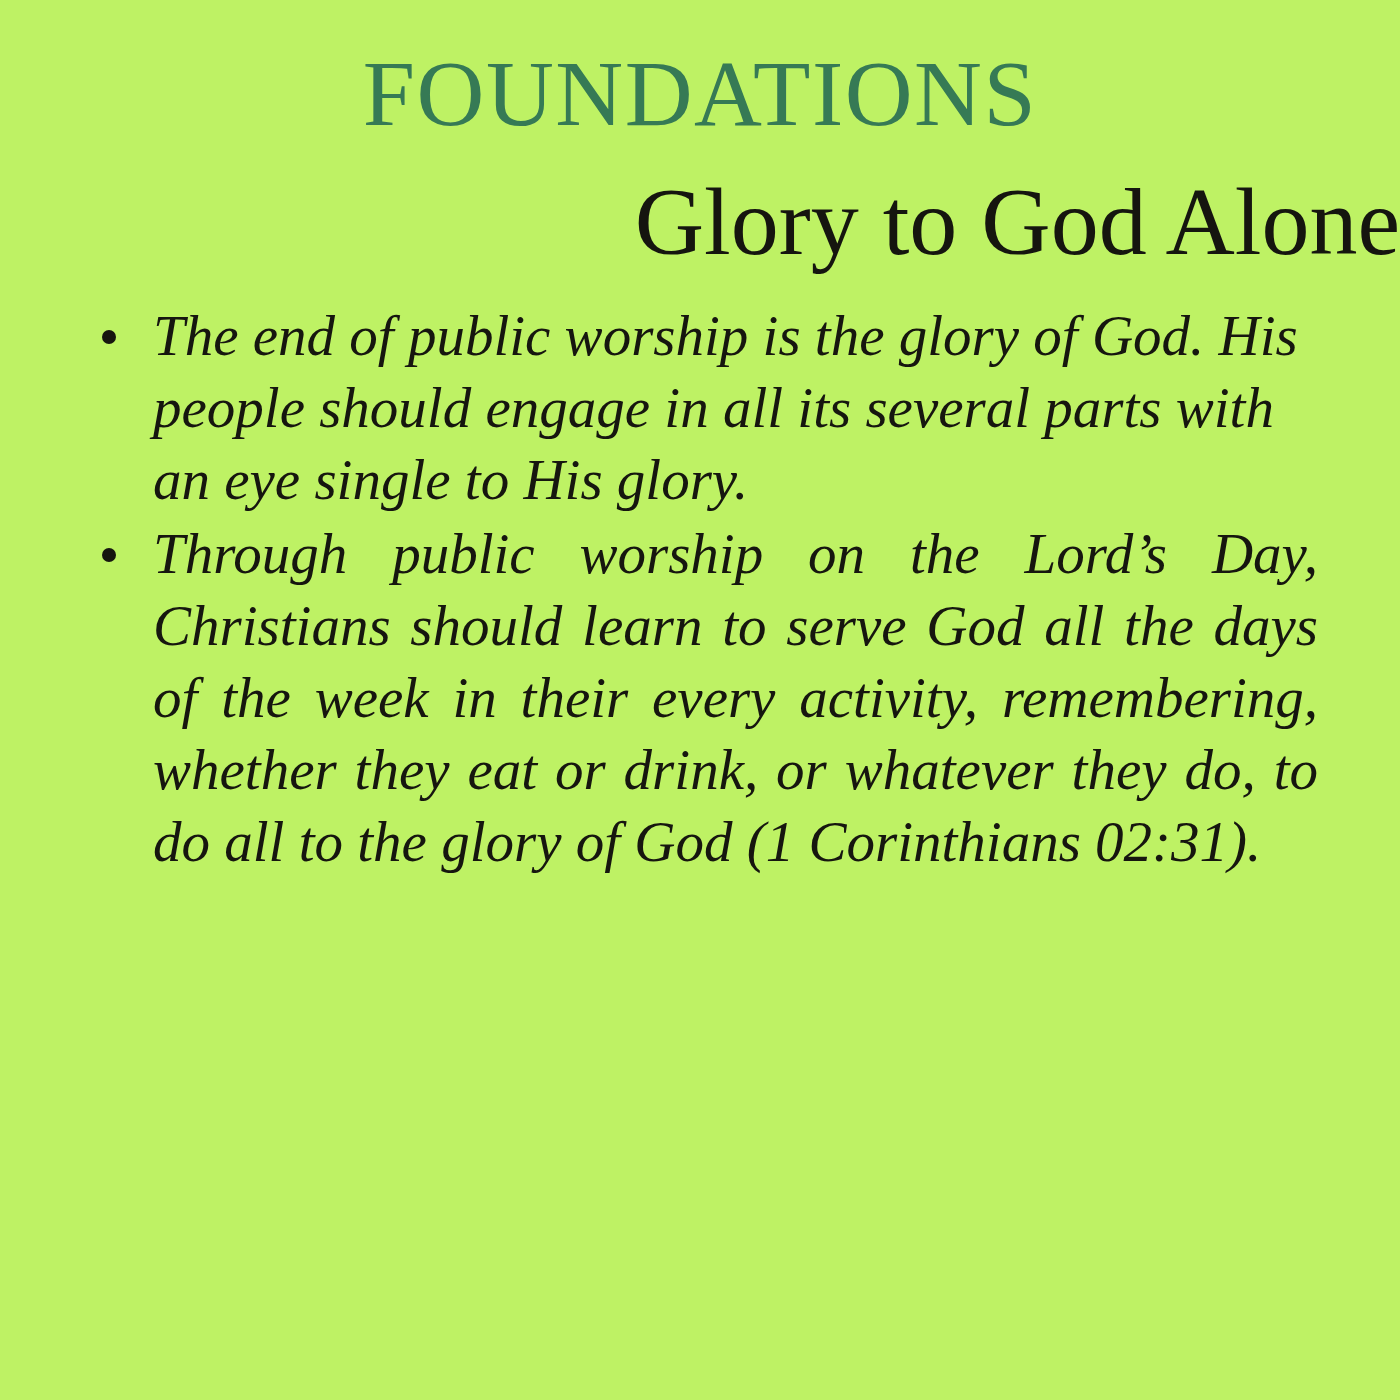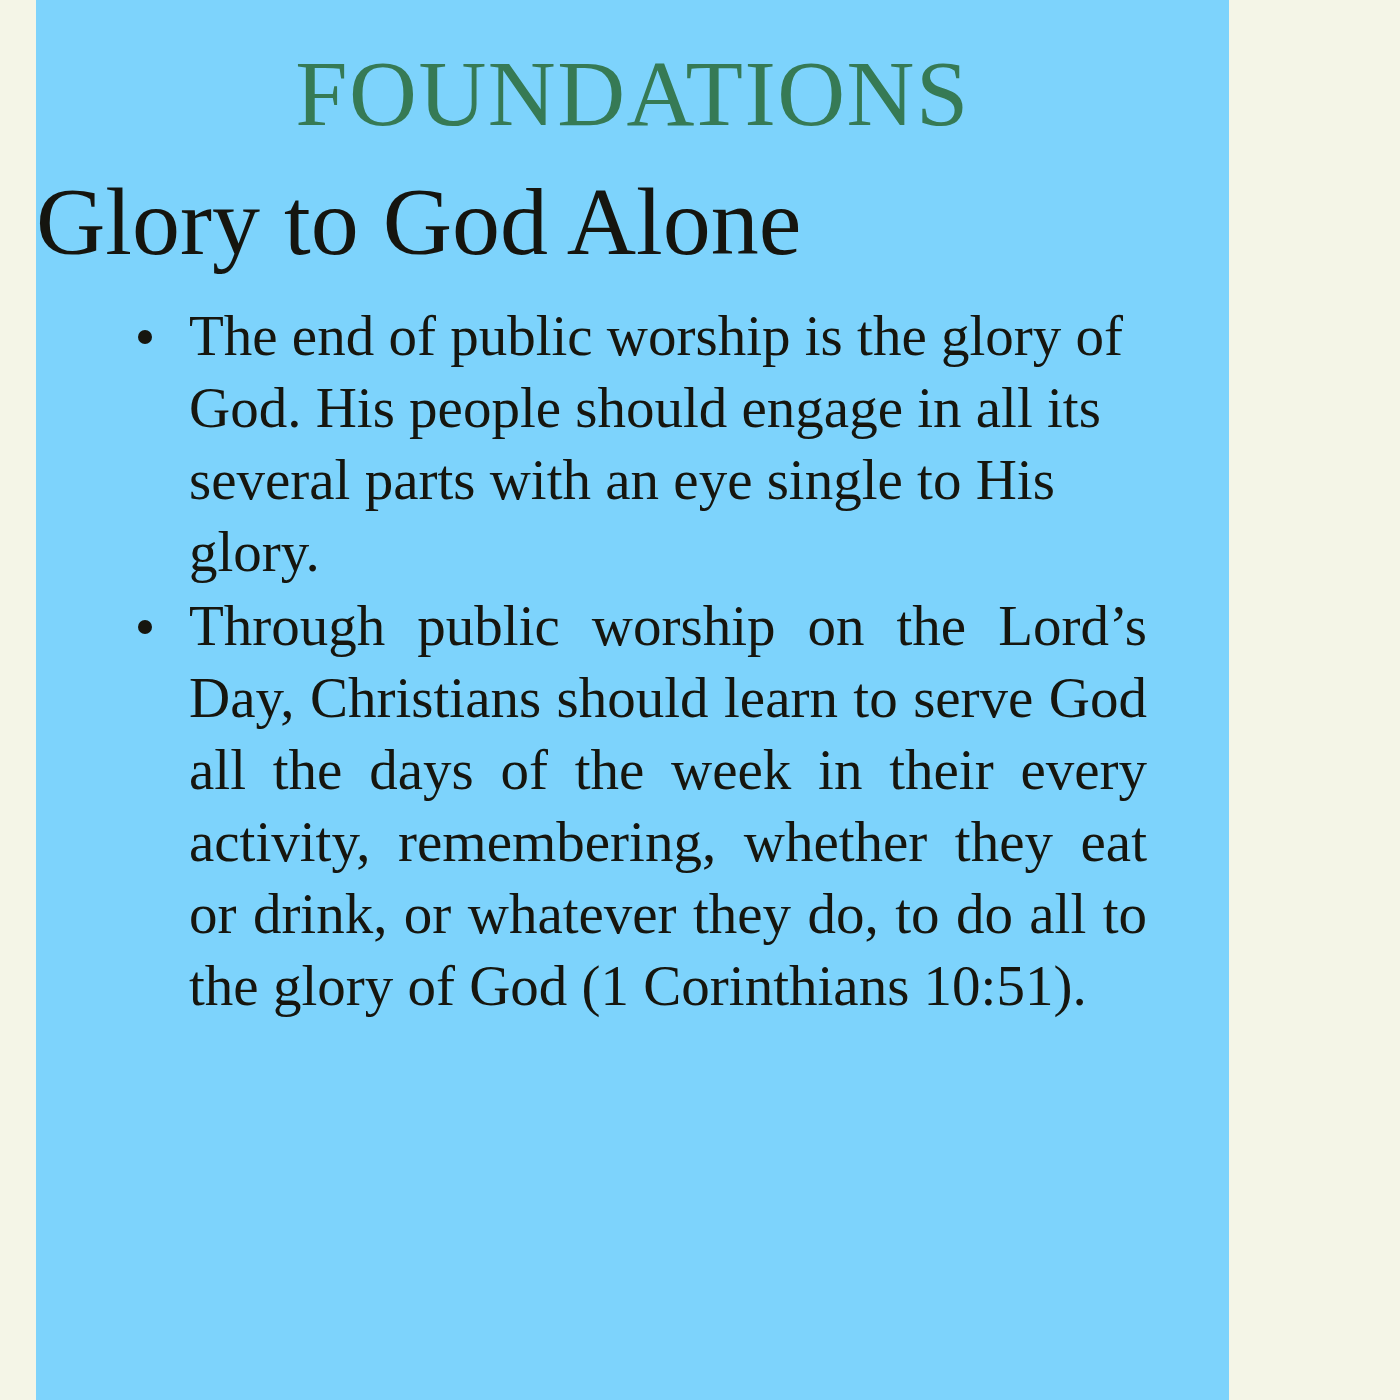--- a/index.html
+++ b/index.html
@@ -12,59 +12,59 @@
     height: 1400px;
     background: #f4f5e7;
     font-family: "Liberation Serif", "DejaVu Serif", serif;
     color: #1a1a18;
     overflow: hidden;
     -webkit-font-smoothing: antialiased;
   }
 
   .slide {
     position: relative;
-    width: 1193px;
+    width: 1400px;
     height: 1400px;
     box-sizing: border-box;
-    background: #7dd3fc;
-    margin-left: 36px;
+    background: #bef264;
   }
 
   
   .title-block {
     padding-top: 34px;
     text-align: center;
   }
   .title-line {
     display: block;
     color: #367a55;
     font-family: "Liberation Serif", "DejaVu Serif", serif;
     font-size: 94px;
     line-height: 118px;
     letter-spacing: 1.5px;
     font-weight: 400;
     white-space: nowrap;
   }
 
   .subtitle {
     display: block;
-    text-align: left;
+    text-align: right;
     color: #15150f;
     font-family: "Liberation Serif", "DejaVu Serif", serif;
     font-size: 96px;
     line-height: 112px;
     margin-top: 14px;
     font-weight: 400;
     white-space: nowrap;
   }
 
   
   .body-block {
     margin: 22px 0 0 0;
     padding: 0 82px 0 96px;
+    font-style: italic;
   }
 
   .bullet-item {
     position: relative;
     padding-left: 57px;
     margin-bottom: 2px;
     font-size: 57px;
     line-height: 72px;
     color: #16160f;
     font-family: "Liberation Serif", "DejaVu Serif", serif;
@@ -101,18 +101,18 @@
   <div class="body-block">
 
     <div class="bullet-item ragged">
       <span class="dot"></span>
       <span class="txt">The end of public worship is the glory of God. His people should engage in all its several parts with an eye single to His glory.</span>
     </div>
 
 
     <div class="bullet-item">
       <span class="dot"></span>
-      <span class="txt">Through public worship on the Lord’s Day, Christians should learn to serve God all the days of the week in their every activity, remembering, whether they eat or drink, or whatever they do, to do all to the glory of God (1 Corinthians 10:51).</span>
+      <span class="txt">Through public worship on the Lord’s Day, Christians should learn to serve God all the days of the week in their every activity, remembering, whether they eat or drink, or whatever they do, to do all to the glory of God (1 Corinthians 02:31).</span>
     </div>
 
   </div>
 
 </div>
 
 </body></html>

